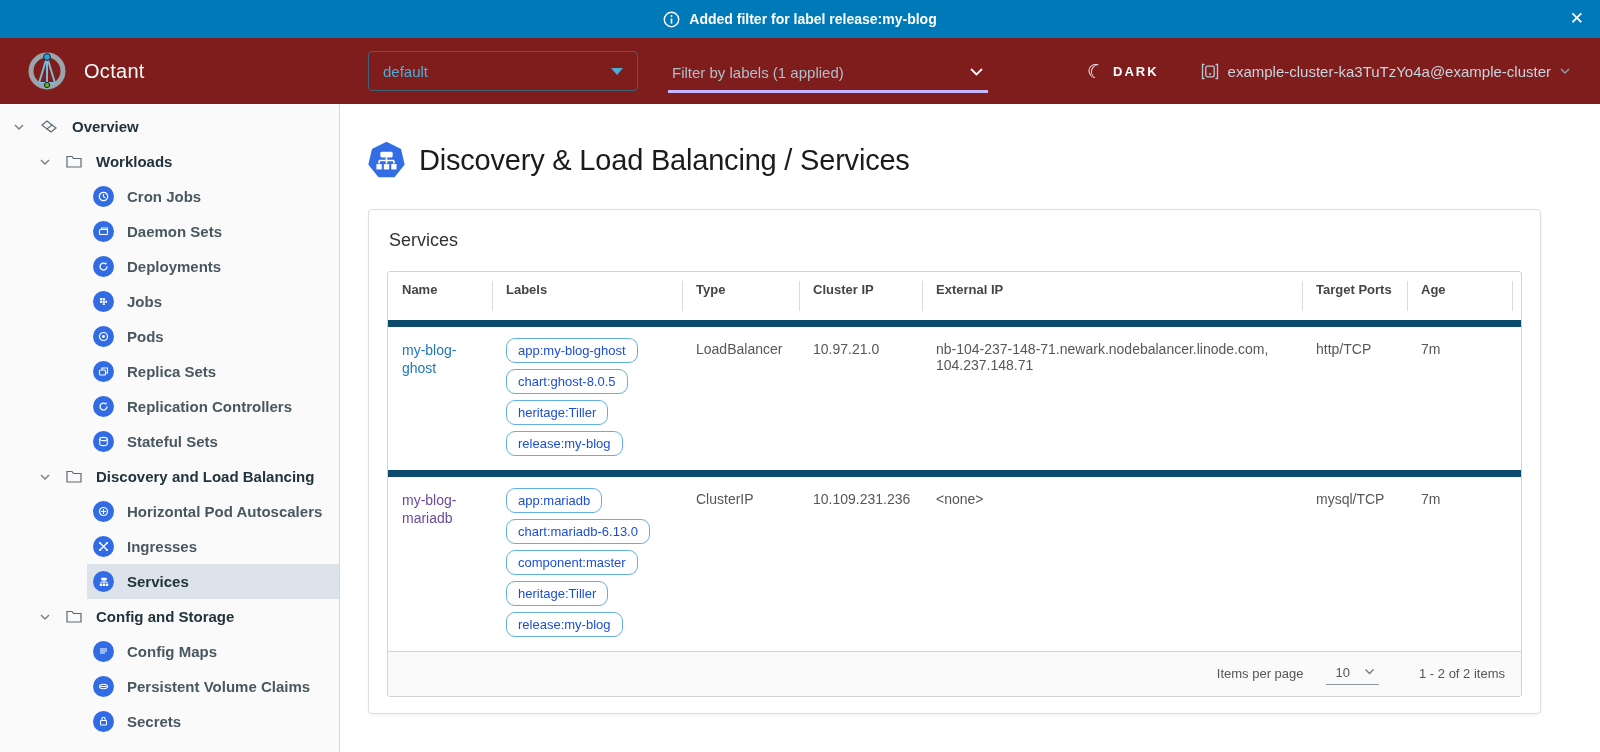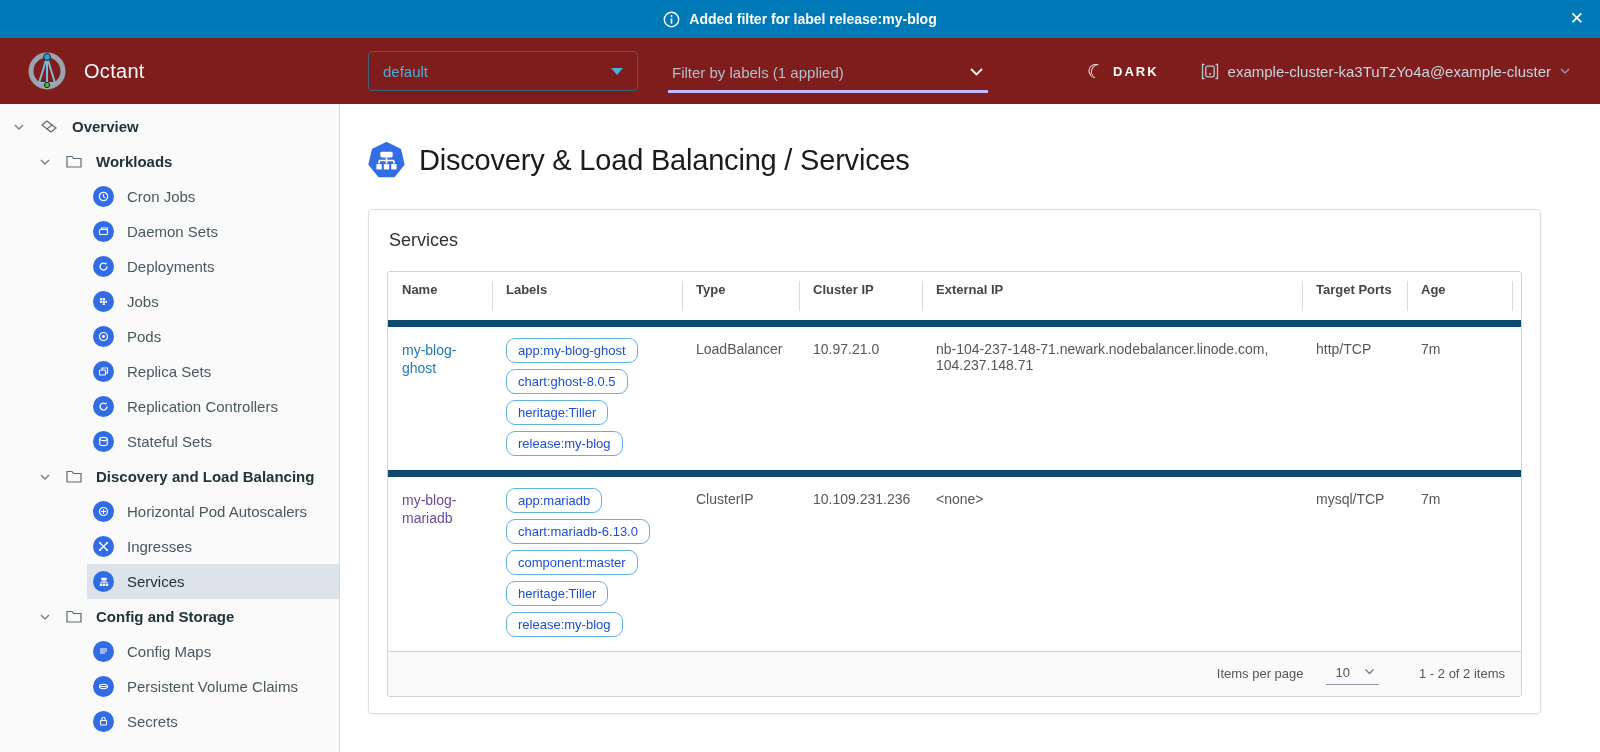--- a/index.html
+++ b/index.html
@@ -36,21 +36,21 @@
   .body { display:flex; height:648px; }
   .sidebar { width:340px; background:#fafafa; border-right:1px solid #d4d8db;
     padding-top:5px; flex:none; }
   .main { flex:1; background:#fff; overflow:hidden; }
 
   
   .trow { height:35px; display:flex; align-items:center; font-size:15px; color:#21333b; cursor:pointer; }
   .trow .chev { width:14px; display:flex; justify-content:center; }
   .root-row { padding-left:12px; gap:14px; font-weight:600; }
   .group-row { padding-left:38px; gap:14px; font-weight:700; }
-  .leaf { margin-left:87px; padding-left:6px; gap:13px; font-weight:400; color:#49585f; }
+  .leaf { margin-left:87px; padding-left:6px; gap:13px; font-weight:700; color:#49585f; }
   .leaf.selected { background:#dce3ea; color:#21333b; }
   .kicon { width:21px; height:21px; border-radius:50%; background:#326ce5; flex:none;
     display:flex; align-items:center; justify-content:center; }
 
   
   .page-title { display:flex; align-items:center; gap:14px; padding:38px 0 0 28px; }
   .page-title h1 { font-size:29px; font-weight:400; color:#1b1b1b; letter-spacing:-.2px; }
 
   .card { margin:30px 59px 0 28px; background:#fff; border:1px solid #dedede; border-radius:4px;
     box-shadow:0 1px 3px rgba(0,0,0,.06); padding:18px 18px 10px 18px; height:505px; }

